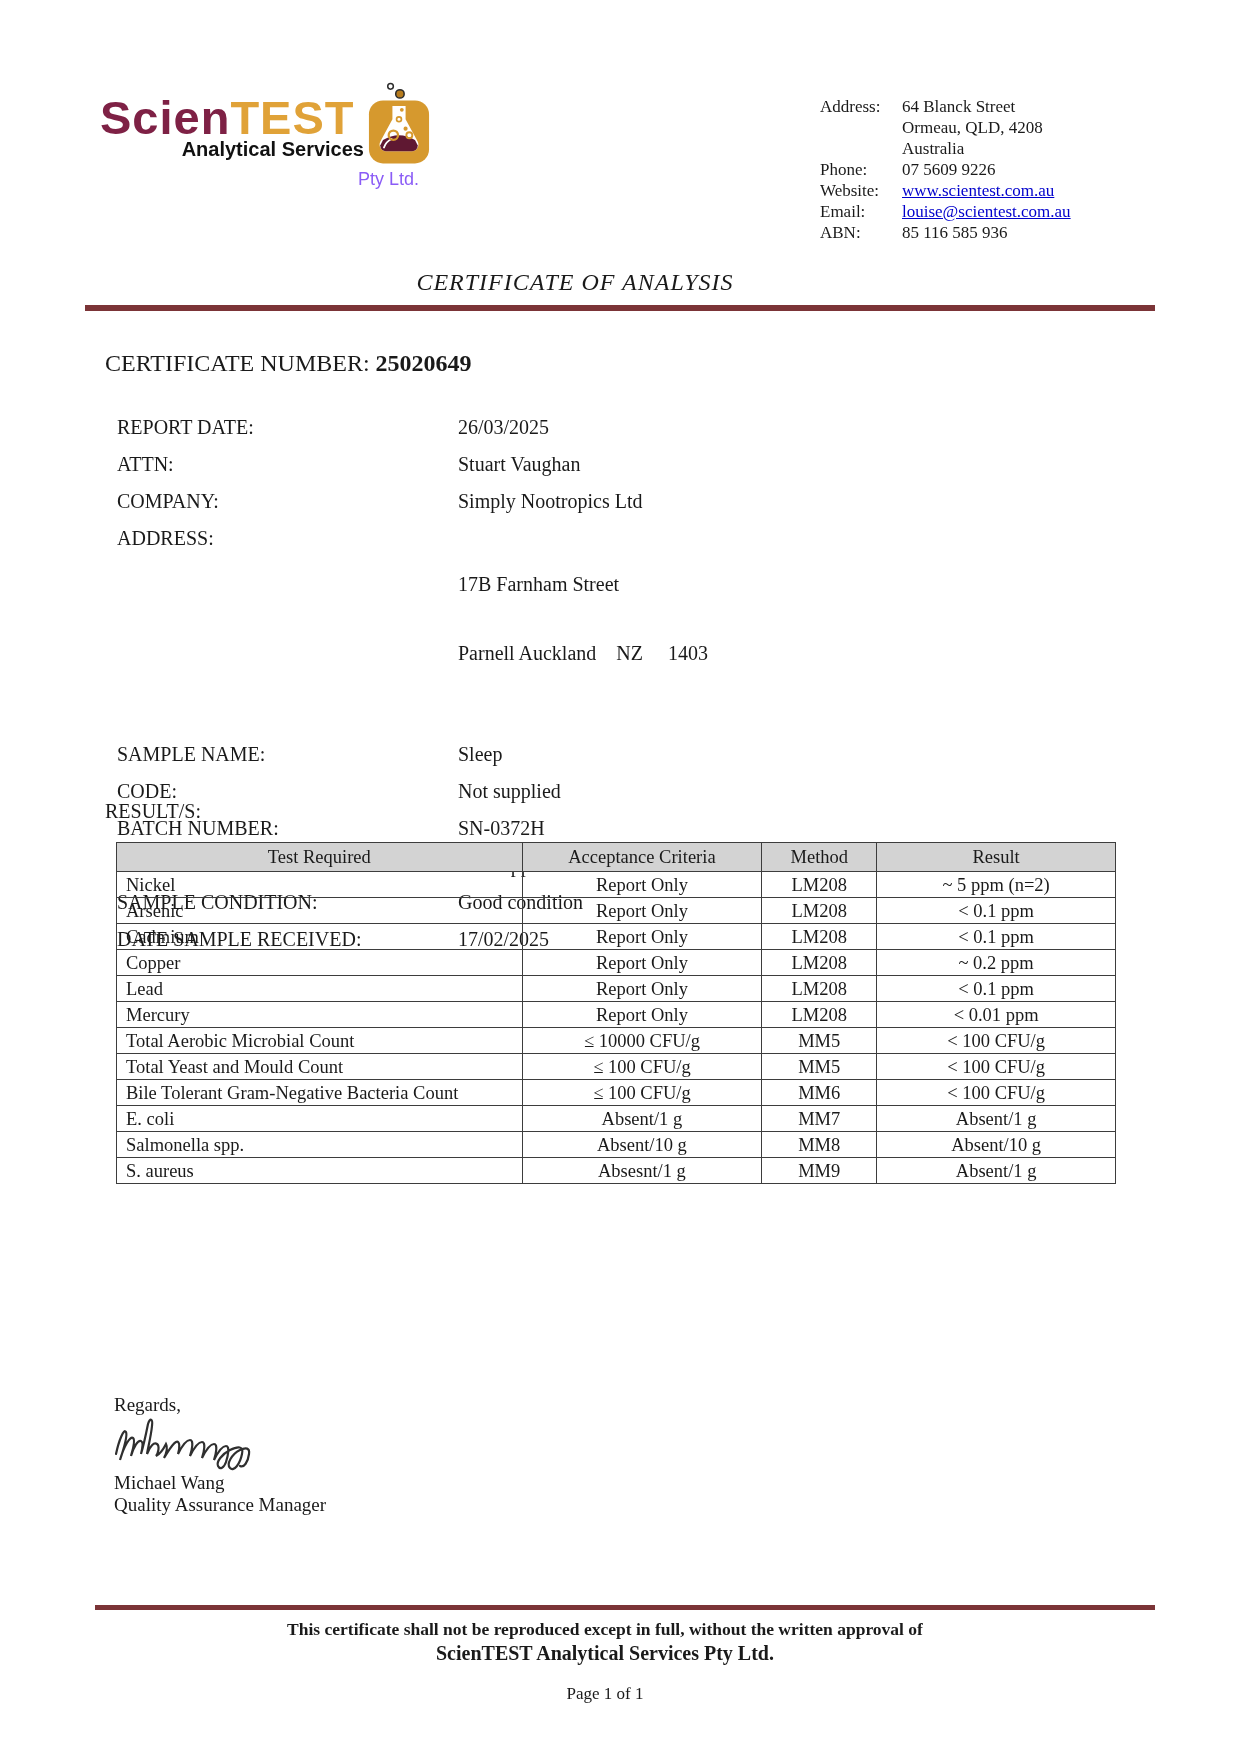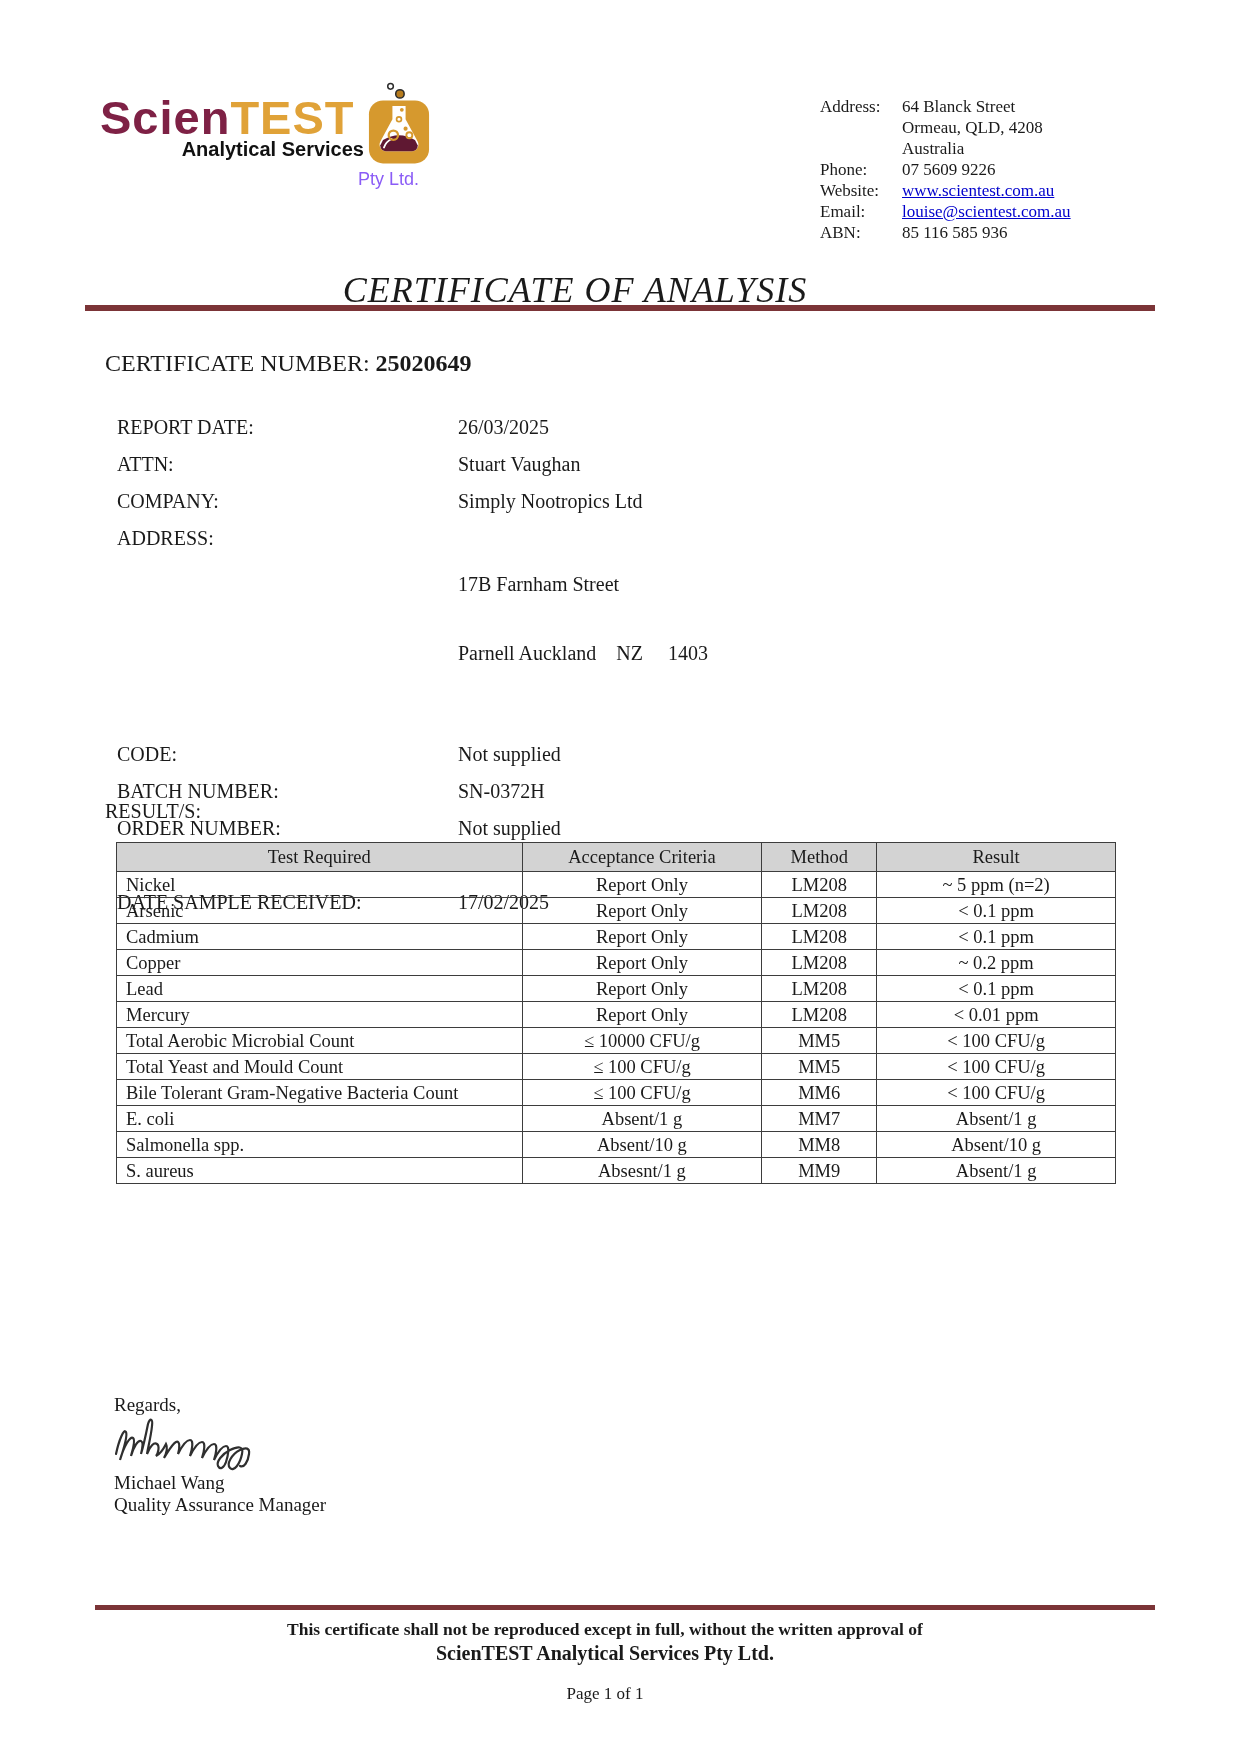--- a/index.html
+++ b/index.html
@@ -43,21 +43,21 @@
   }
   .c-label { white-space: nowrap; }
   .link { color: #0000cc; text-decoration: underline; cursor: pointer; }
 
   
   .licences { position: absolute; left: 92px; top: 212px; font-size: 18px; line-height: 23px; }
 
   
   .doc-title {
     position: absolute; left: 0; top: 261px; width: 1150px;
-    text-align: center; font-style: italic; font-size: 36px; letter-spacing: 1px;
+    text-align: center; font-style: italic; font-size: 24px; letter-spacing: 1px;
   }
   .rule-top { position: absolute; left: 85px; top: 297px; width: 1070px; height: 6px; background: #7b3437; }
   .rule-bottom { position: absolute; left: 95px; top: 1597px; width: 1060px; height: 5px; background: #7b3437; }
 
   
   .cert-line { position: absolute; left: 105px; top: 342px; font-size: 24px; }
   .cert-number { font-weight: bold; }
 
   
   .details { position: absolute; left: 117px; top: 408px; width: 760px; font-size: 20px; }
@@ -157,20 +157,24 @@
       <span class="d-value">Simply Nootropics Ltd</span>
     </div>
     <div class="d-row gap-after">
       <span class="d-label">ADDRESS:</span>
       <span class="d-value">
         <div>17B Farnham Street</div>
         <div>Parnell Auckland    NZ     1403</div>
       </span>
     </div>
     <div class="d-row">
+      <span class="d-label">SAMPLE NAME:</span>
+      <span class="d-value">Sleep</span>
+    </div>
+    <div class="d-row">
       <span class="d-label">CODE:</span>
       <span class="d-value">Not supplied</span>
     </div>
     <div class="d-row">
       <span class="d-label">BATCH NUMBER:</span>
       <span class="d-value">SN-0372H</span>
     </div>
     <div class="d-row">
       <span class="d-label">ORDER NUMBER:</span>
       <span class="d-value">Not supplied</span>

